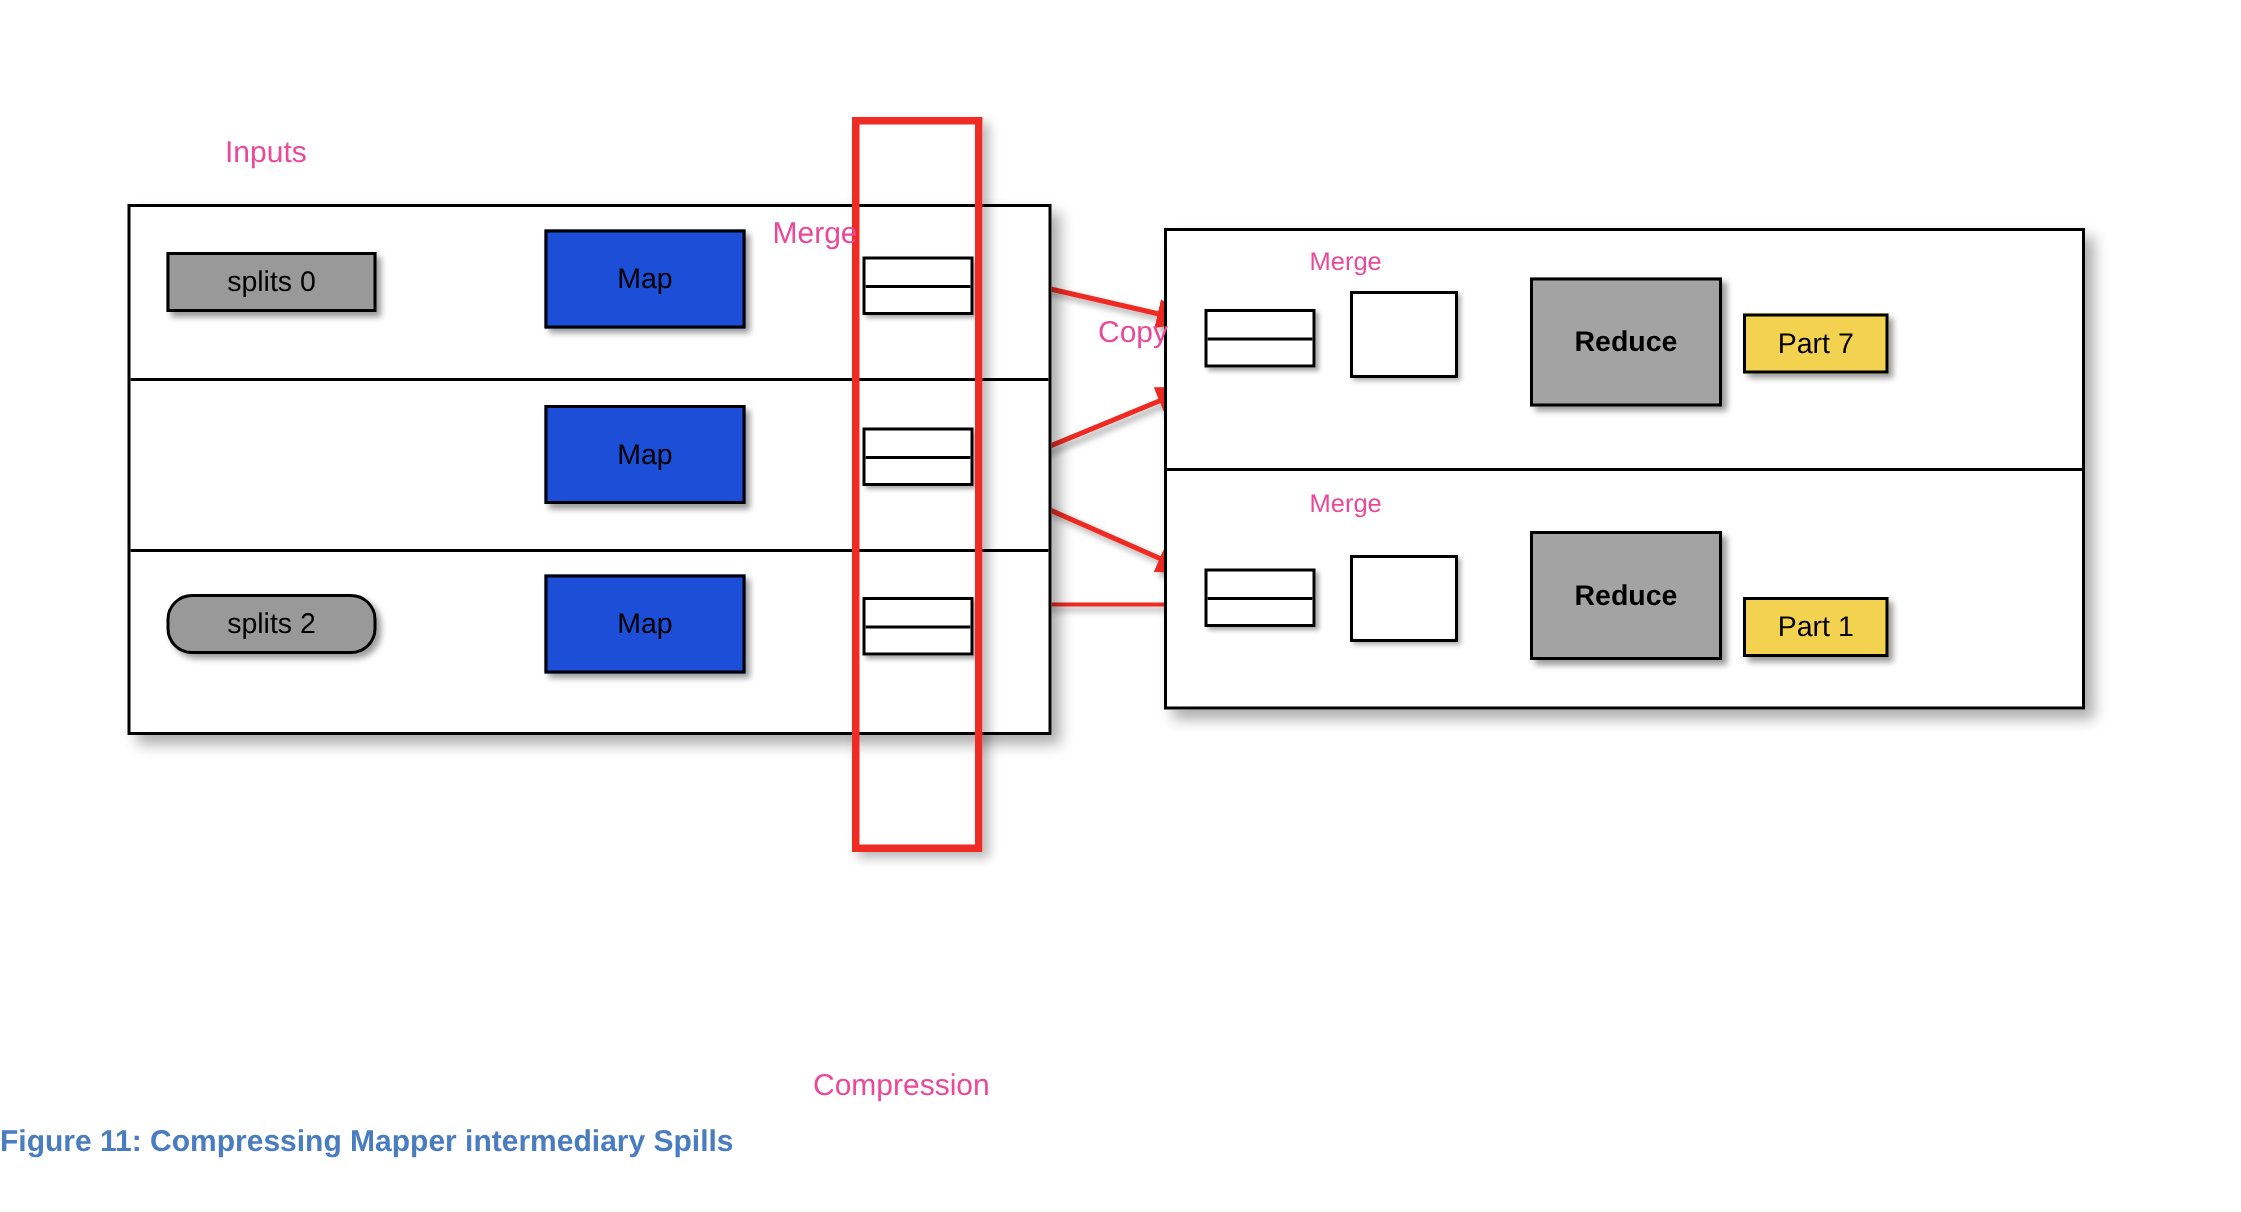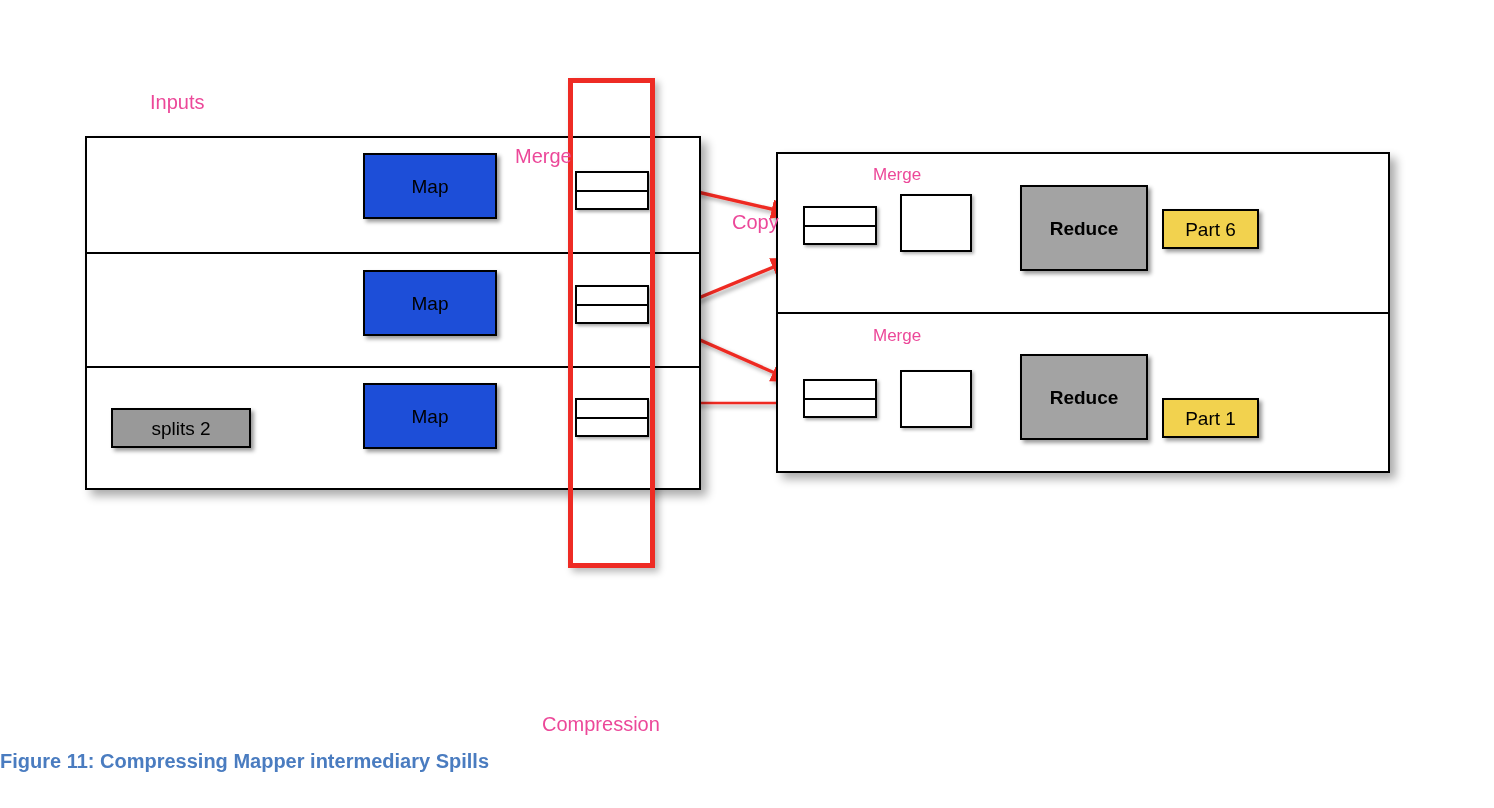--- a/index.html
+++ b/index.html
@@ -182,21 +182,24 @@
     <g filter="url(#dropsh)">
       <line x1="612" y1="706" x2="612" y2="582" stroke="#000000" stroke-width="7" marker-end="url(#blkArrow)"></line>
     </g>
   </svg>
 
   <div class="panel" id="mapper-panel">
     <div class="panel-divider" style="top:114px;"></div>
     <div class="panel-divider" style="top:228px;"></div>
   </div>
 
-  <div class="node splits-box" style="left:111px; top:408px;">
+  <div class="node splits-box" style="left:111px; top:168px;">
+    <span>splits 0</span>
+  </div>
+  <div class="node splits-box" style="left:111px; top:396px;border-radius:17px;">
     <span>splits 2</span>
   </div>
 
   <div class="node map-box" style="left:363px; top:153px;">
     <span>Map</span>
   </div>
   <div class="node map-box" style="left:363px; top:270px;">
     <span>Map</span>
   </div>
   <div class="node map-box" style="left:363px; top:383px;">
@@ -212,21 +215,21 @@
   <div class="panel" id="reducer-panel">
     <div class="panel-divider" style="top:158px;"></div>
   </div>
 
   <div class="spill-box" style="left:803px; top:206px;"></div>
   <div class="merge-square" style="left:900px; top:194px;"></div>
   <div class="node reduce-box" style="left:1020px; top:185px;">
     <span>Reduce</span>
   </div>
   <div class="node part-box" style="left:1162px; top:209px;">
-    <span>Part 6</span>
+    <span>Part 7</span>
   </div>
 
   <div class="spill-box" style="left:803px; top:379px;"></div>
   <div class="merge-square" style="left:900px; top:370px;"></div>
   <div class="node reduce-box" style="left:1020px; top:354px;">
     <span>Reduce</span>
   </div>
   <div class="node part-box" style="left:1162px; top:374px;margin-top:24px;">
     <span>Part 1</span>
   </div>

